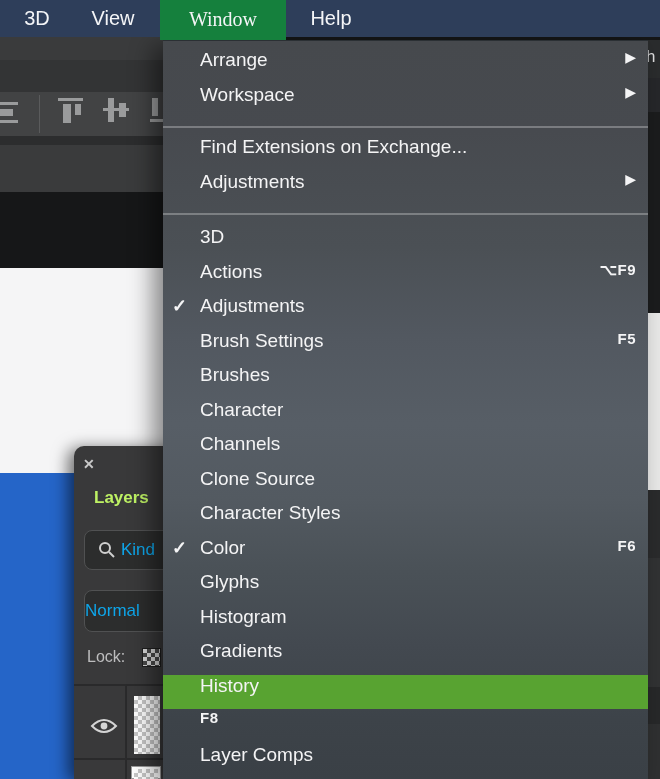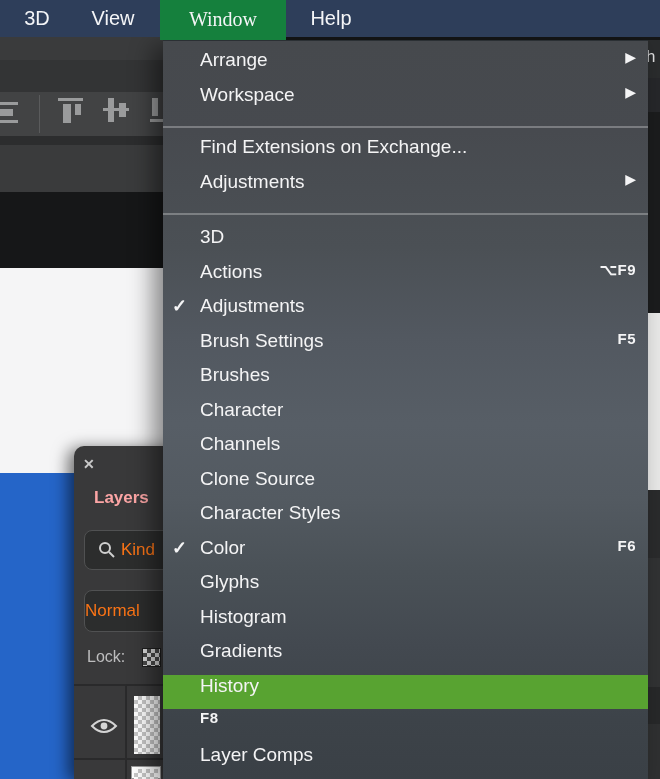--- a/index.html
+++ b/index.html
@@ -16,24 +16,24 @@
   
   .band{position:absolute;left:0;width:163px;}
   .optbar-icon{position:absolute;background:#9a9b9c;}
   .tabtext{position:absolute;left:2px;top:155px;width:161px;color:#e3e3e4;font-size:17px;font-weight:700;white-space:nowrap;overflow:hidden;}
 
   
   .panel{position:absolute;left:74px;top:446px;width:200px;height:333px;background:#39393a;
          border-top-left-radius:10px;z-index:2;
          box-shadow:-6px 2px 16px rgba(0,0,0,0.55);}
   .panel .close{position:absolute;left:9px;top:10px;color:#c9c9c9;font-size:14px;font-weight:700;}
-  .panel .title{position:absolute;left:20px;top:42px;color:#fca5a5;font-size:17px;font-weight:700;}
+  .panel .title{position:absolute;left:20px;top:42px;color:#bef264;font-size:17px;font-weight:700;}
   .fieldbox{position:absolute;left:10px;width:182px;height:40px;background:#2c2d2d;
             border:1px solid #505152;border-radius:8px;box-sizing:border-box;display:flex;align-items:center;}
-  .fieldbox .ftext{color:#f97316;font-size:17px;}
+  .fieldbox .ftext{color:#0ea5e9;font-size:17px;}
   .locklbl{position:absolute;left:13px;top:202px;color:#bdbdbe;font-size:16px;}
   .checker{background-color:#ffffff;
     background-image:linear-gradient(45deg,#c7c7c7 25%,transparent 25%,transparent 75%,#c7c7c7 75%),
                      linear-gradient(45deg,#c7c7c7 25%,transparent 25%,transparent 75%,#c7c7c7 75%);
     background-size:8px 8px;background-position:0 0,4px 4px;}
   .checker-sm{background-color:#d9d9d9;
     background-image:linear-gradient(45deg,#4a4a4a 25%,transparent 25%,transparent 75%,#4a4a4a 75%),
                      linear-gradient(45deg,#4a4a4a 25%,transparent 25%,transparent 75%,#4a4a4a 75%);
     background-size:8px 8px;background-position:0 0,4px 4px;}
   .hline{position:absolute;left:0;width:200px;height:2px;background:#2a2a2b;}

